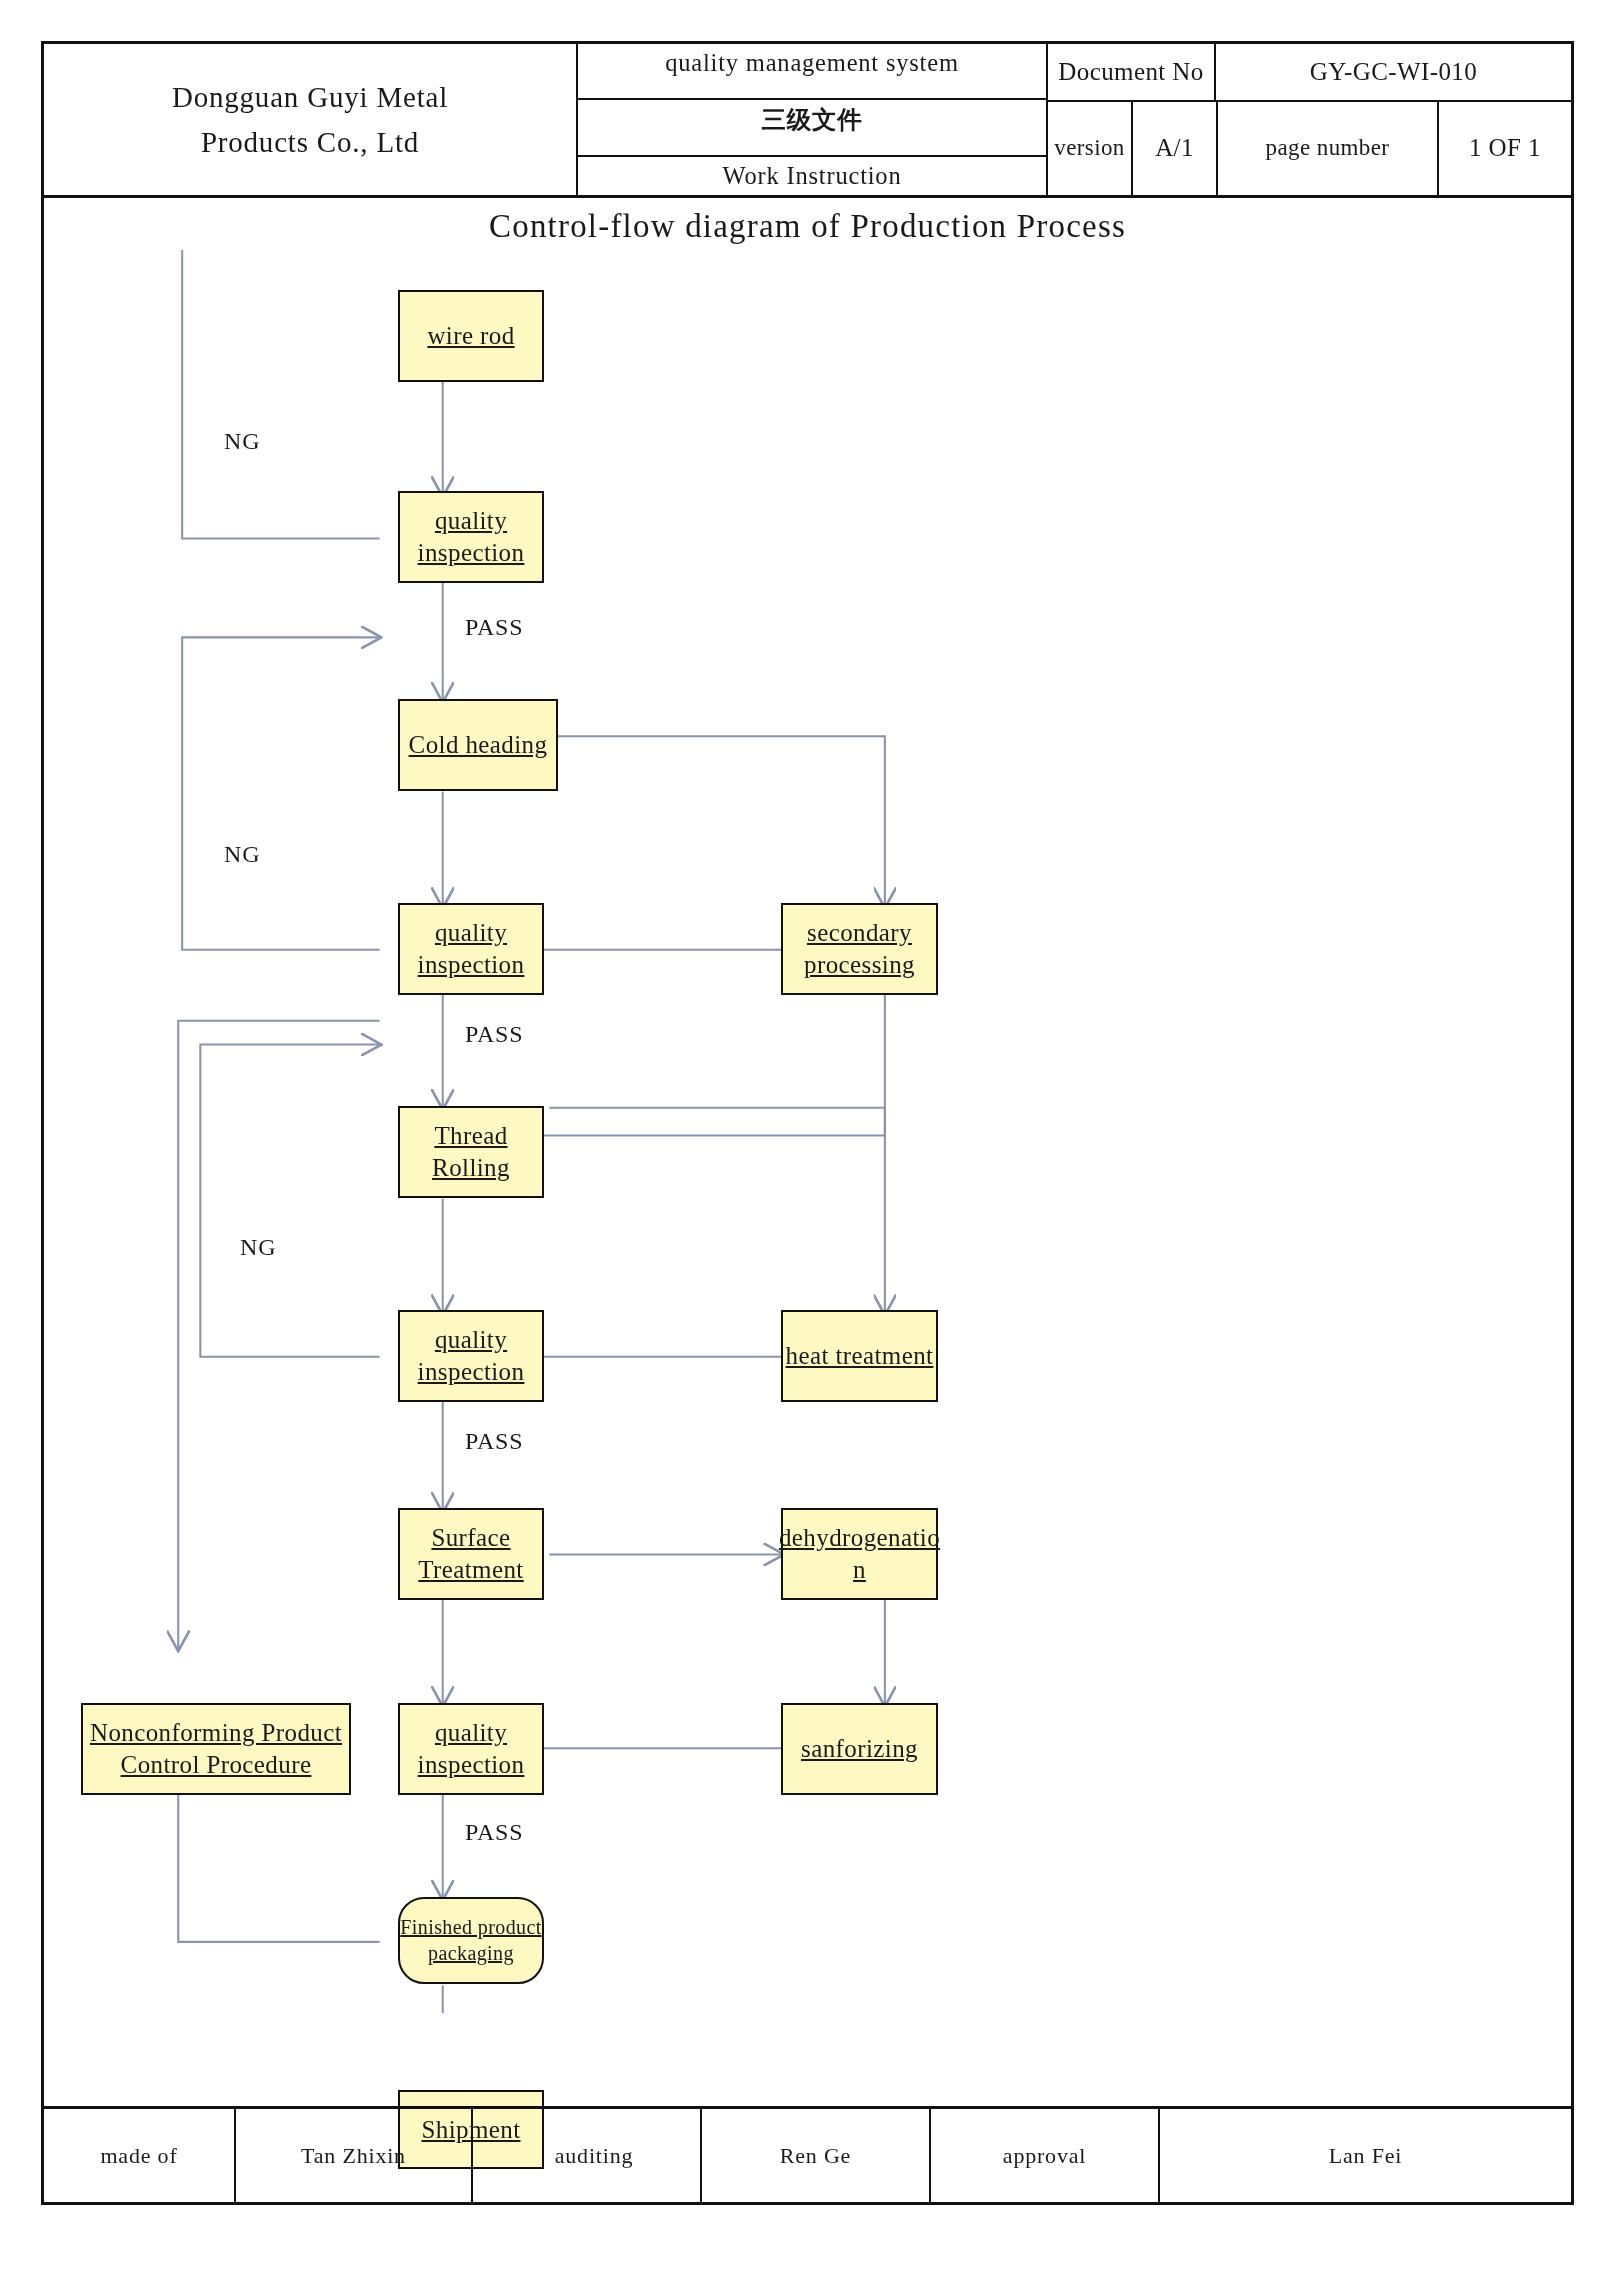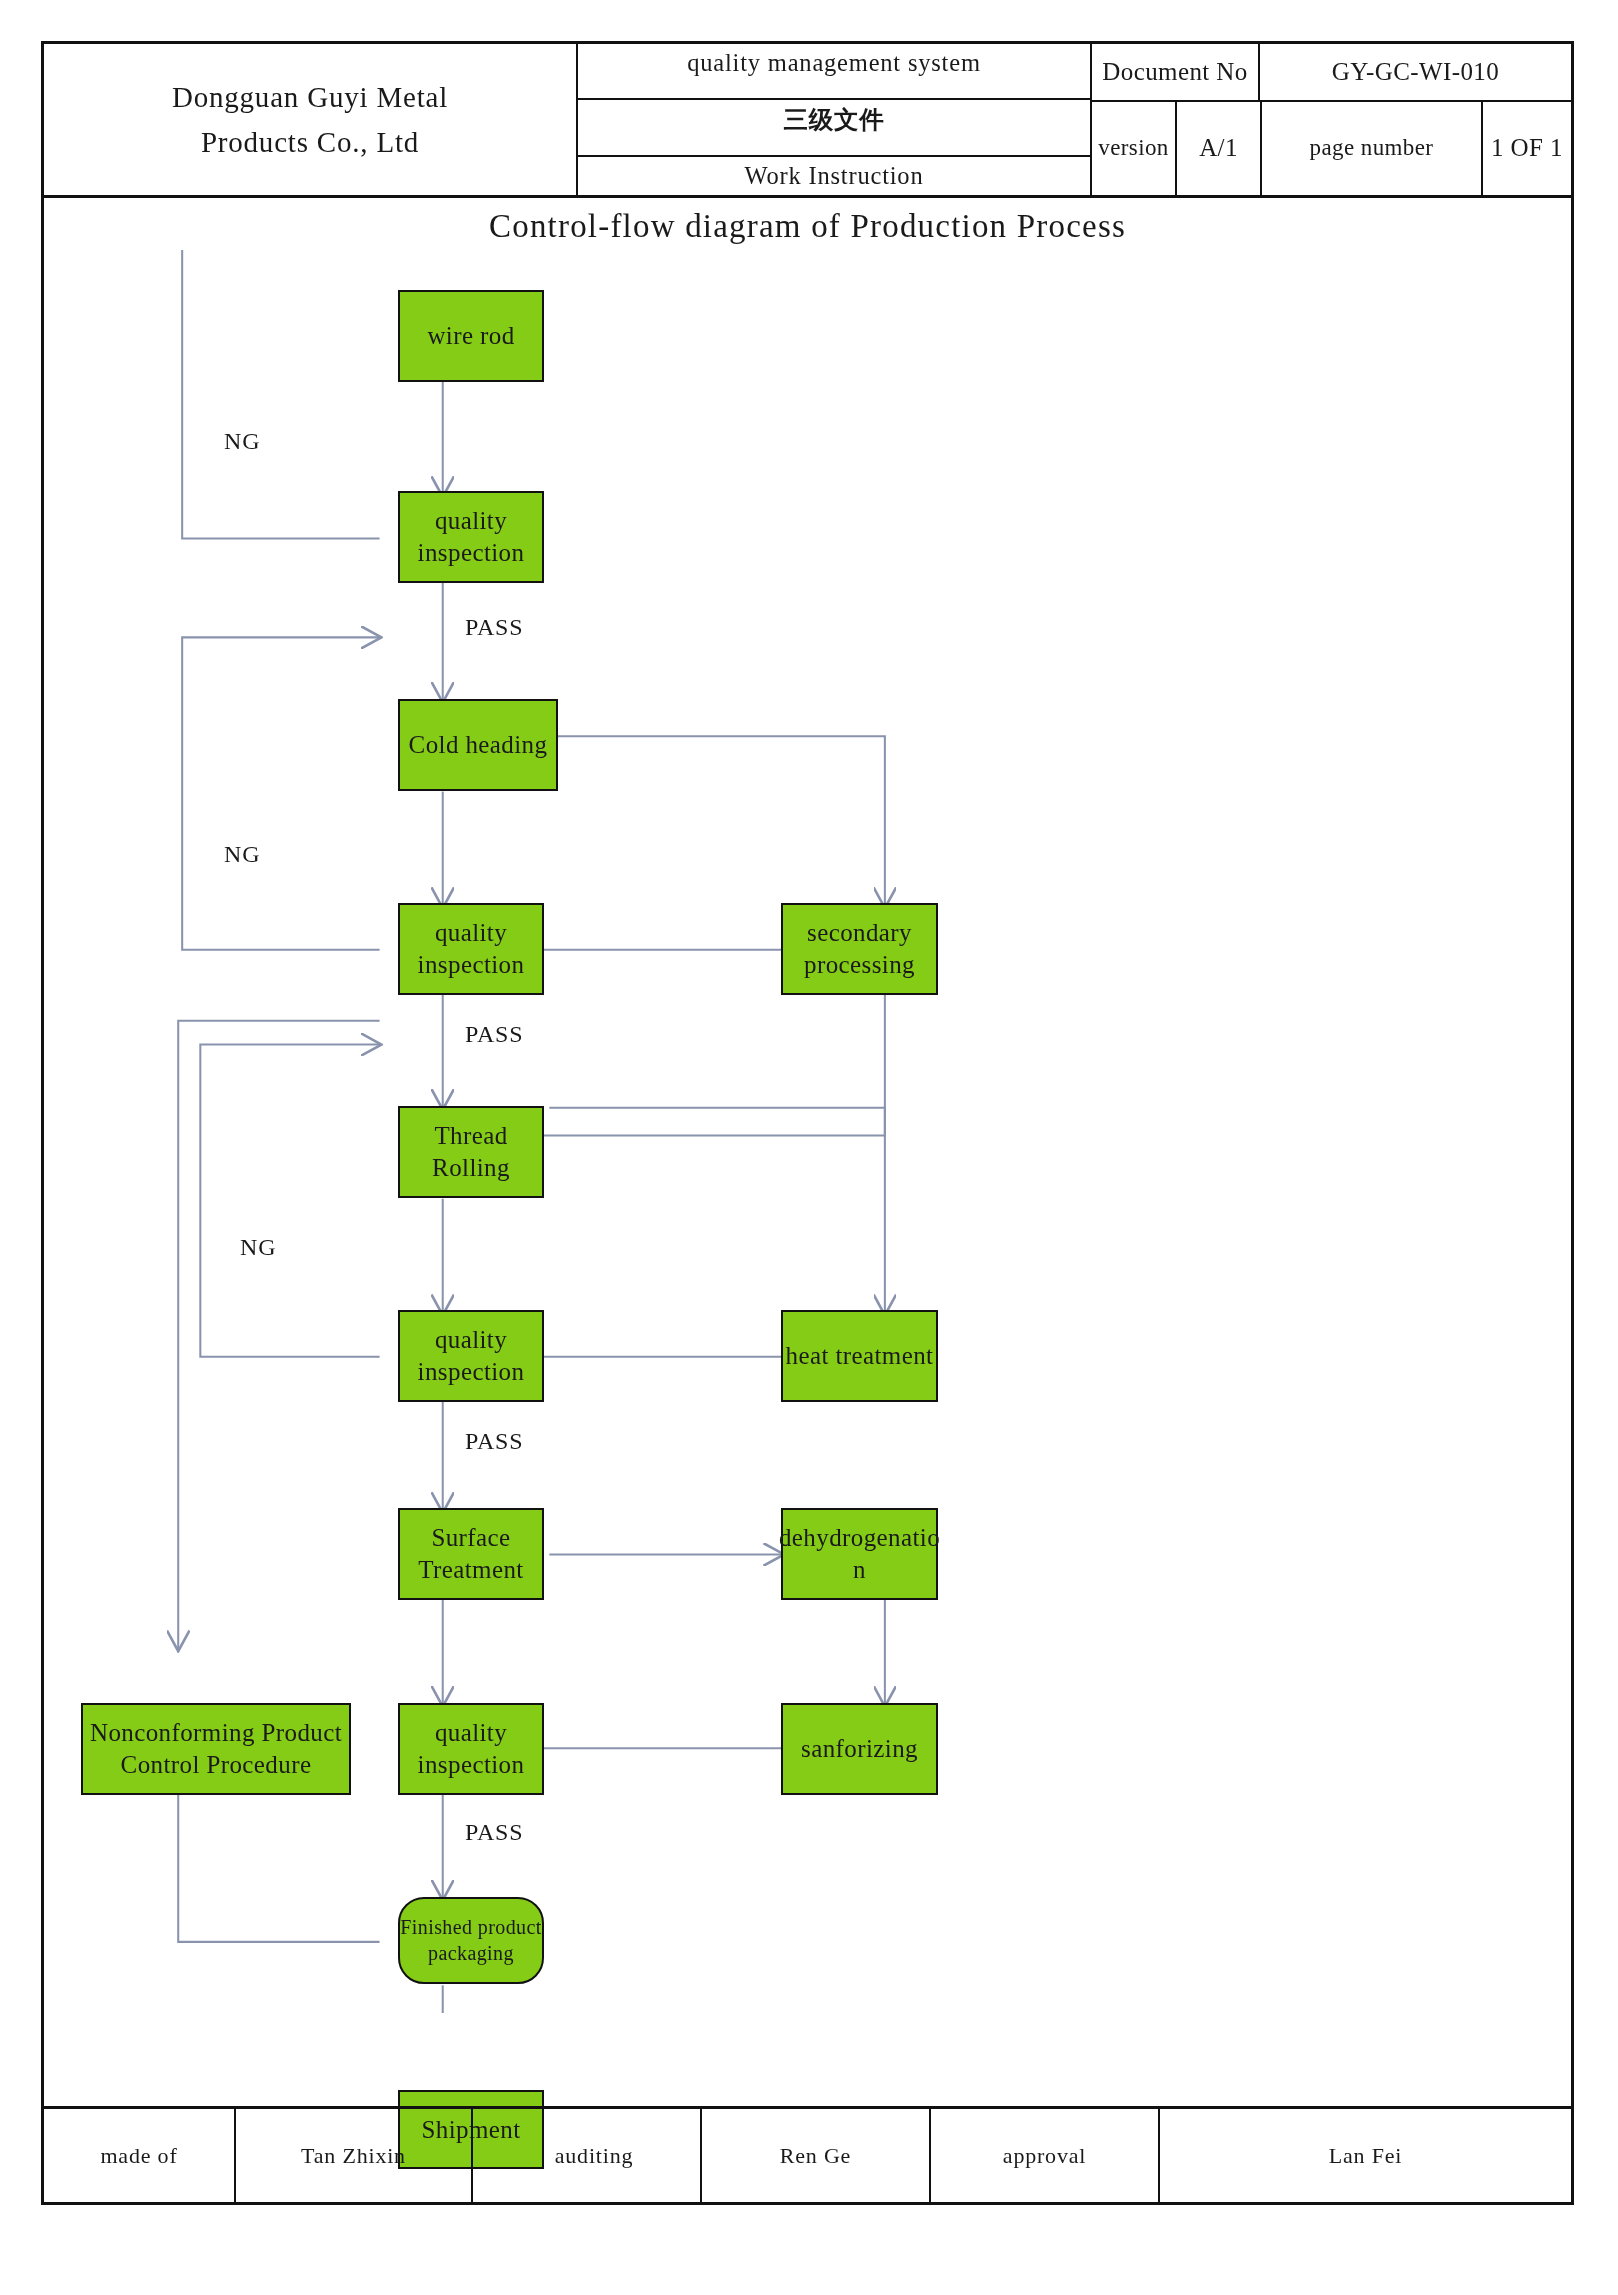--- a/index.html
+++ b/index.html
@@ -29,21 +29,21 @@
   }
   .hdr-company{
     width:534px;
     border-right:2.4px solid #111;
     display:flex;align-items:center;justify-content:center;
     text-align:center;
     font-size:29px; letter-spacing:0.8px; line-height:1.55;
     box-sizing:border-box;
   }
   .hdr-mid{
-    width:514px;
+    width:470px;
     border-right:2.4px solid #111;
     display:flex;flex-direction:column;
     box-sizing:border-box;
     gap:16px;
   }
   .hdr-mid > div{
     flex:1;
     display:flex;align-items:center;justify-content:center;
     font-size:24.5px;letter-spacing:0.8px;
     box-sizing:border-box;
@@ -84,27 +84,28 @@
   
   .canvas{
     position:absolute; left:0; top:206px;
     width:100%; height:1763px;
   }
   .canvas svg{display:block;width:100%;height:100%;}
 
   .nodebox{
     position:absolute;
     border:2.4px solid #111;
-    background:#84cc16;
+    background:#fef9c3;
     box-sizing:border-box;
     display:flex;align-items:center;justify-content:center;
     text-align:center;
     font-size:25px;
     line-height:1.28;
     letter-spacing:0.4px;
+    text-decoration:underline;
   }
   .nodebox.small{font-size:20px;border-radius:26px;}
   .edgelabel{
     position:absolute;
     font-size:24px;
     letter-spacing:0.8px;
     color:#1a1a1a;
   }
 
   

